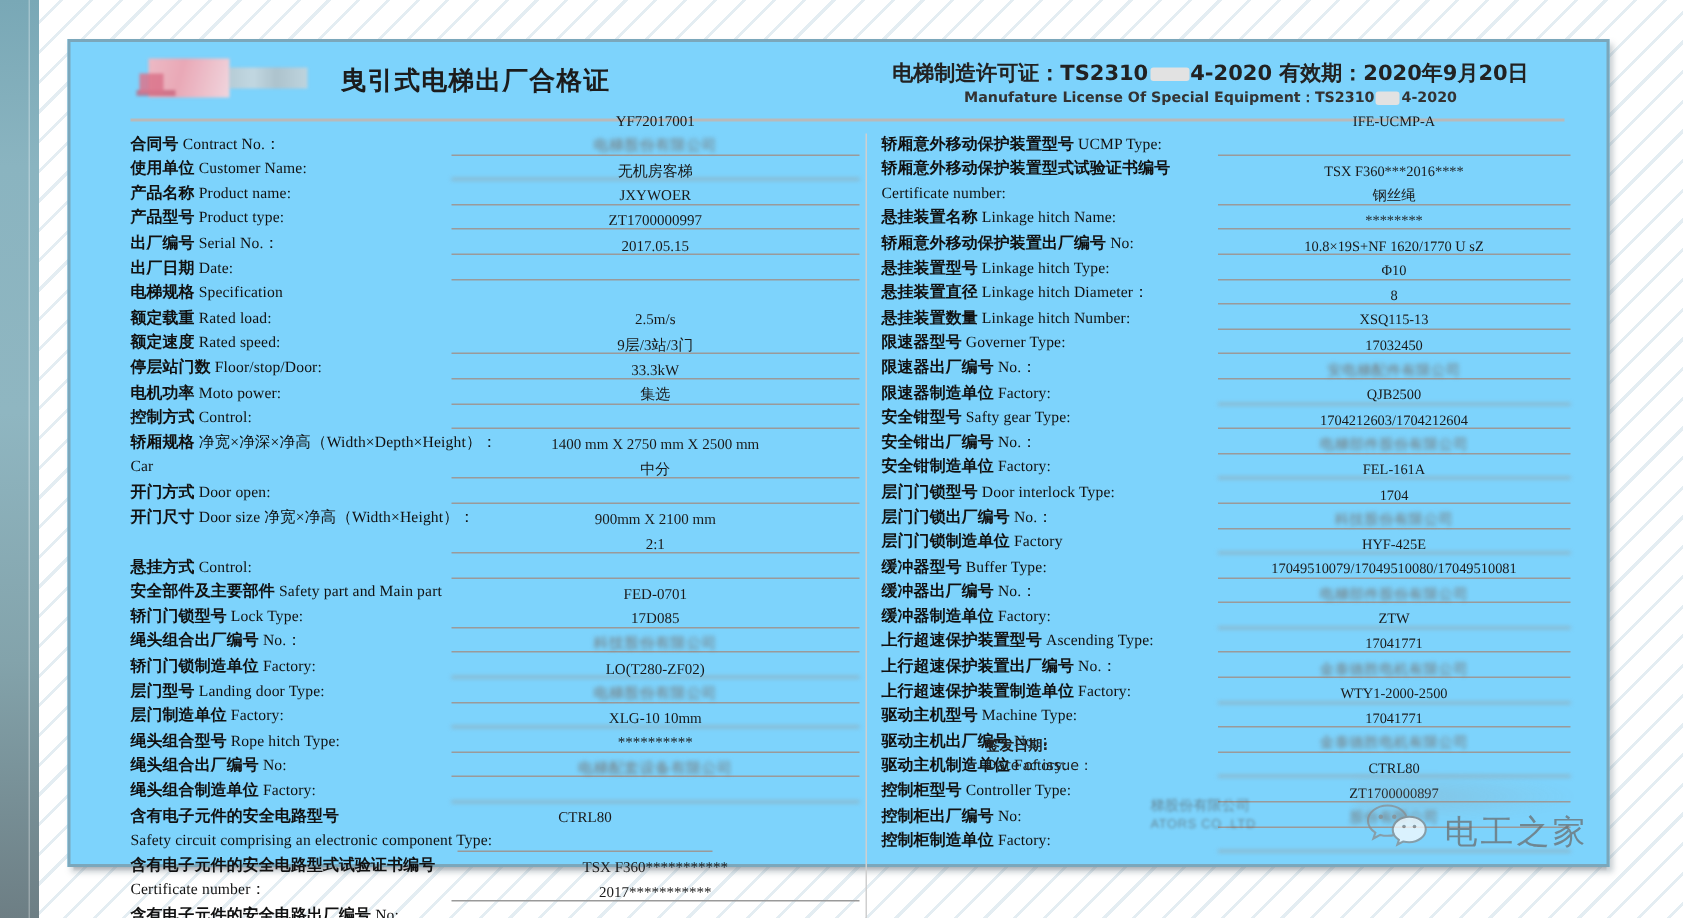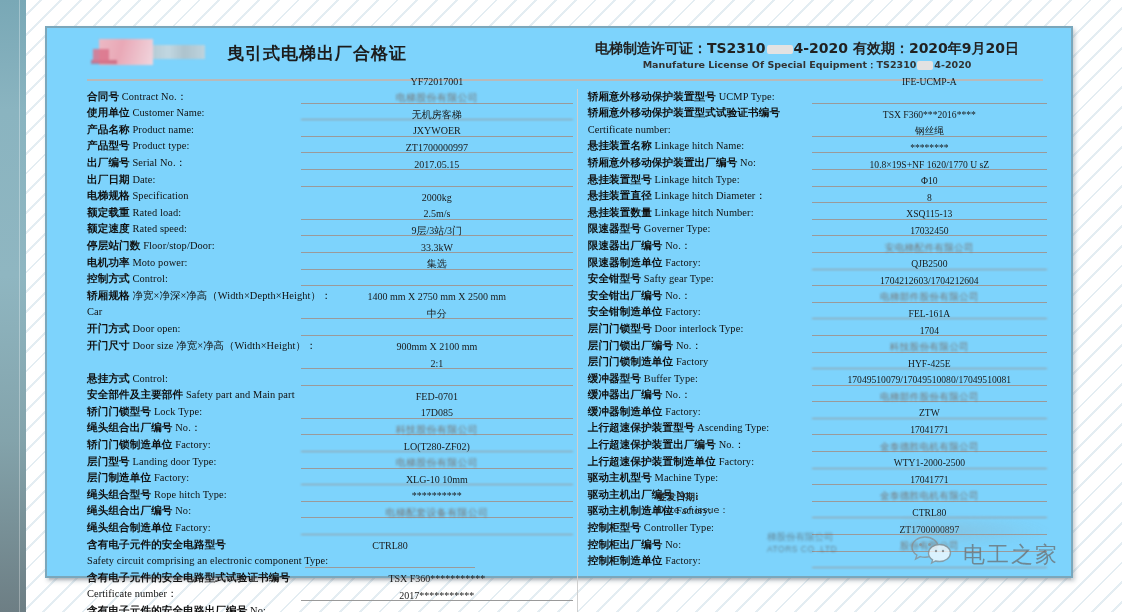--- a/index.html
+++ b/index.html
@@ -315,21 +315,20 @@
             <div class="row">
               <div class="lbl"><span class="cn">出厂日期</span> <span class="en">Date:</span></div>
               <div class="val">2017.05.15</div>
             </div>
             <div class="row">
               <div class="lbl"><span class="cn">电梯规格</span> <span class="en">Specification</span></div>
               <div class="val noline"></div>
             </div>
             <div class="row">
               <div class="lbl"><span class="cn">额定载重</span> <span class="en">Rated load:</span></div>
-              <div class="val">2000kg</div>
             </div>
             <div class="row">
               <div class="lbl"><span class="cn">额定速度</span> <span class="en">Rated speed:</span></div>
               <div class="val">2.5m/s</div>
             </div>
             <div class="row">
               <div class="lbl"><span class="cn">停层站门数</span> <span class="en">Floor/stop/Door:</span></div>
               <div class="val">9层/3站/3门</div>
             </div>
             <div class="row">

